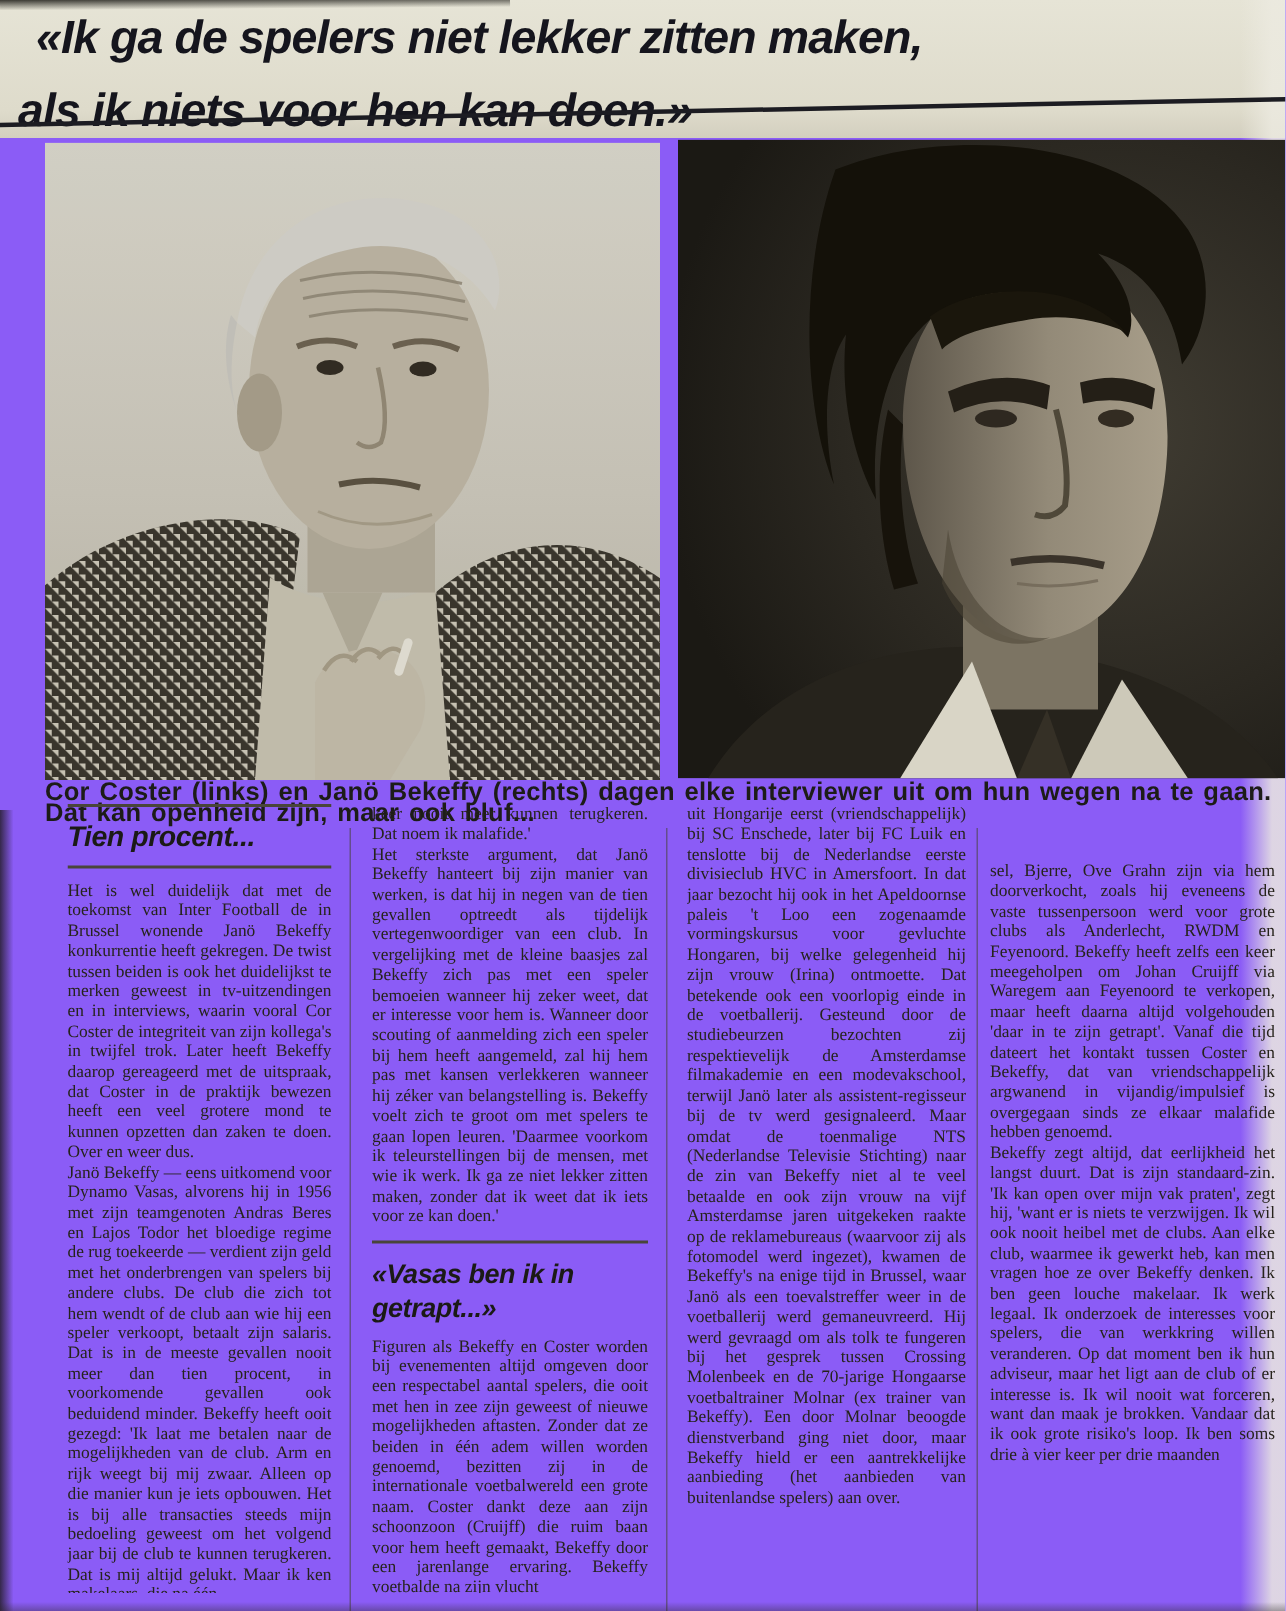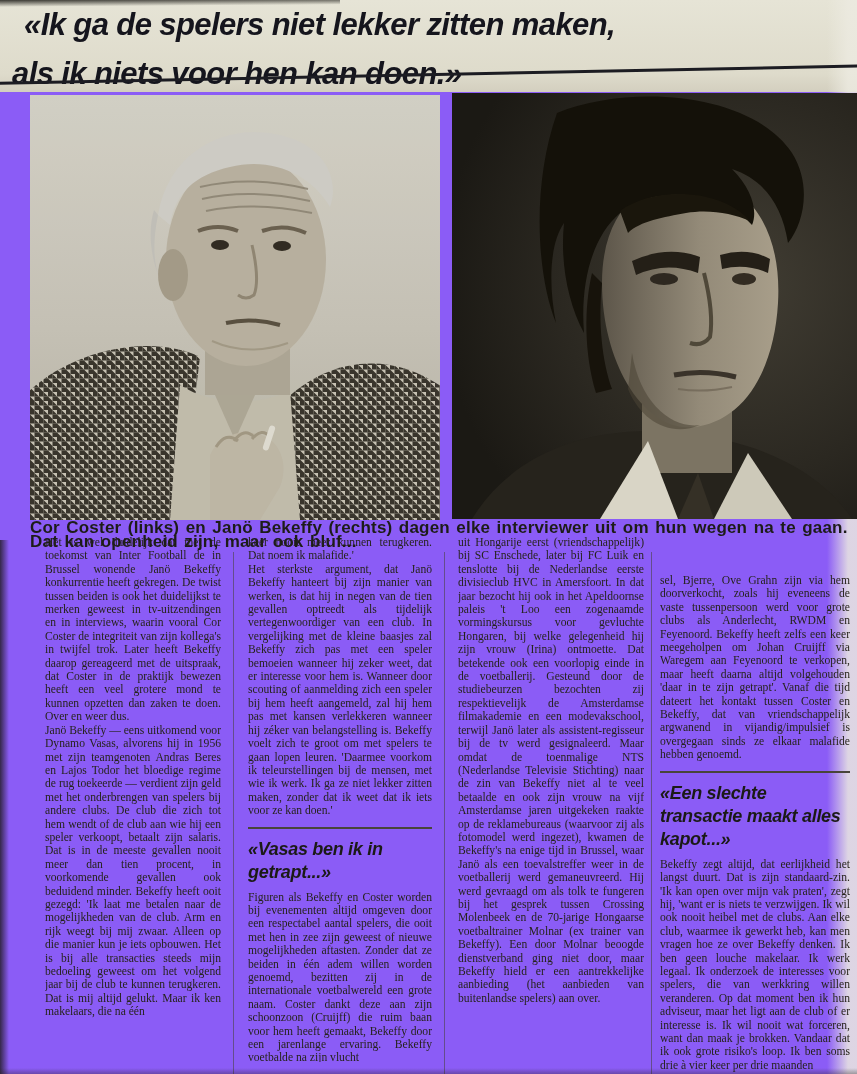--- a/index.html
+++ b/index.html
@@ -189,37 +189,37 @@
     </svg>
   </figure>
 
   <p class="caption">Cor Coster (links) en Janö Bekeffy (rechts) dagen elke interviewer uit om hun wegen na te gaan. Dat kan openheid zijn, maar ook bluf...</p>
 
   <div class="divider div-1"></div>
   <div class="divider div-2"></div>
   <div class="divider div-3"></div>
 
   <div class="col col-1">
+    <h2 class="subhead boxed">Tien procent...</h2>
     <p>Het is wel duidelijk dat met de toekomst van Inter Football de in Brussel wonende Janö Bekeffy konkurrentie heeft gekregen. De twist tussen beiden is ook het duidelijkst te merken geweest in tv-uitzendingen en in interviews, waarin vooral Cor Coster de integriteit van zijn kollega's in twijfel trok. Later heeft Bekeffy daarop gereageerd met de uitspraak, dat Coster in de praktijk bewezen heeft een veel grotere mond te kunnen opzetten dan zaken te doen. Over en weer dus.</p>
     <p>Janö Bekeffy — eens uitkomend voor Dynamo Vasas, alvorens hij in 1956 met zijn teamgenoten Andras Beres en Lajos Todor het bloedige regime de rug toekeerde — verdient zijn geld met het onderbrengen van spelers bij andere clubs. De club die zich tot hem wendt of de club aan wie hij een speler verkoopt, betaalt zijn salaris. Dat is in de meeste gevallen nooit meer dan tien procent, in voorkomende gevallen ook beduidend minder. Bekeffy heeft ooit gezegd: 'Ik laat me betalen naar de mogelijkheden van de club. Arm en rijk weegt bij mij zwaar. Alleen op die manier kun je iets opbouwen. Het is bij alle transacties steeds mijn bedoeling geweest om het volgend jaar bij de club te kunnen terugkeren. Dat is mij altijd gelukt. Maar ik ken makelaars, die na één</p>
   </div>
 
   <div class="col col-2">
     <p>keer nooit meer kunnen terugkeren. Dat noem ik malafide.'</p>
     <p>Het sterkste argument, dat Janö Bekeffy hanteert bij zijn manier van werken, is dat hij in negen van de tien gevallen optreedt als tijdelijk vertegenwoordiger van een club. In vergelijking met de kleine baasjes zal Bekeffy zich pas met een speler bemoeien wanneer hij zeker weet, dat er interesse voor hem is. Wanneer door scouting of aanmelding zich een speler bij hem heeft aangemeld, zal hij hem pas met kansen verlekkeren wanneer hij zéker van belangstelling is. Bekeffy voelt zich te groot om met spelers te gaan lopen leuren. 'Daarmee voorkom ik teleurstellingen bij de mensen, met wie ik werk. Ik ga ze niet lekker zitten maken, zonder dat ik weet dat ik iets voor ze kan doen.'</p>
     <h2 class="subhead mid">«Vasas ben ik in getrapt...»</h2>
     <p>Figuren als Bekeffy en Coster worden bij evenementen altijd omgeven door een respectabel aantal spelers, die ooit met hen in zee zijn geweest of nieuwe mogelijkheden aftasten. Zonder dat ze beiden in één adem willen worden genoemd, bezitten zij in de internationale voetbalwereld een grote naam. Coster dankt deze aan zijn schoonzoon (Cruijff) die ruim baan voor hem heeft gemaakt, Bekeffy door een jarenlange ervaring. Bekeffy voetbalde na zijn vlucht</p>
   </div>
 
   <div class="col col-3">
     <p>uit Hongarije eerst (vriendschappelijk) bij SC Enschede, later bij FC Luik en tenslotte bij de Nederlandse eerste divisieclub HVC in Amersfoort. In dat jaar bezocht hij ook in het Apeldoornse paleis 't Loo een zogenaamde vormingskursus voor gevluchte Hongaren, bij welke gelegenheid hij zijn vrouw (Irina) ontmoette. Dat betekende ook een voorlopig einde in de voetballerij. Gesteund door de studiebeurzen bezochten zij respektievelijk de Amsterdamse filmakademie en een modevakschool, terwijl Janö later als assistent-regisseur bij de tv werd gesignaleerd. Maar omdat de toenmalige NTS (Nederlandse Televisie Stichting) naar de zin van Bekeffy niet al te veel betaalde en ook zijn vrouw na vijf Amsterdamse jaren uitgekeken raakte op de reklamebureaus (waarvoor zij als fotomodel werd ingezet), kwamen de Bekeffy's na enige tijd in Brussel, waar Janö als een toevalstreffer weer in de voetballerij werd gemaneuvreerd. Hij werd gevraagd om als tolk te fungeren bij het gesprek tussen Crossing Molenbeek en de 70-jarige Hongaarse voetbaltrainer Molnar (ex trainer van Bekeffy). Een door Molnar beoogde dienstverband ging niet door, maar Bekeffy hield er een aantrekkelijke aanbieding (het aanbieden van buitenlandse spelers) aan over.</p>
   </div>
 
   <div class="col col-4">
     <p>sel, Bjerre, Ove Grahn zijn via hem doorverkocht, zoals hij eveneens de vaste tussenpersoon werd voor grote clubs als Anderlecht, RWDM en Feyenoord. Bekeffy heeft zelfs een keer meegeholpen om Johan Cruijff via Waregem aan Feyenoord te verkopen, maar heeft daarna altijd volgehouden 'daar in te zijn getrapt'. Vanaf die tijd dateert het kontakt tussen Coster en Bekeffy, dat van vriendschappelijk argwanend in vijandig/impulsief is overgegaan sinds ze elkaar malafide hebben genoemd.</p>
-    <h2 class="subhead mid">«Een slechte transactie maakt alles kapot...»</h2>
     <p>Bekeffy zegt altijd, dat eerlijkheid het langst duurt. Dat is zijn standaard-zin. 'Ik kan open over mijn vak praten', zegt hij, 'want er is niets te verzwijgen. Ik wil ook nooit heibel met de clubs. Aan elke club, waarmee ik gewerkt heb, kan men vragen hoe ze over Bekeffy denken. Ik ben geen louche makelaar. Ik werk legaal. Ik onderzoek de interesses voor spelers, die van werkkring willen veranderen. Op dat moment ben ik hun adviseur, maar het ligt aan de club of er interesse is. Ik wil nooit wat forceren, want dan maak je brokken. Vandaar dat ik ook grote risiko's loop. Ik ben soms drie à vier keer per drie maanden</p>
   </div>
 
   <div class="left-edge"></div>
   <div class="top-edge"></div>
   <div class="bottom-edge"></div>
 </div>
 
 </body></html>

